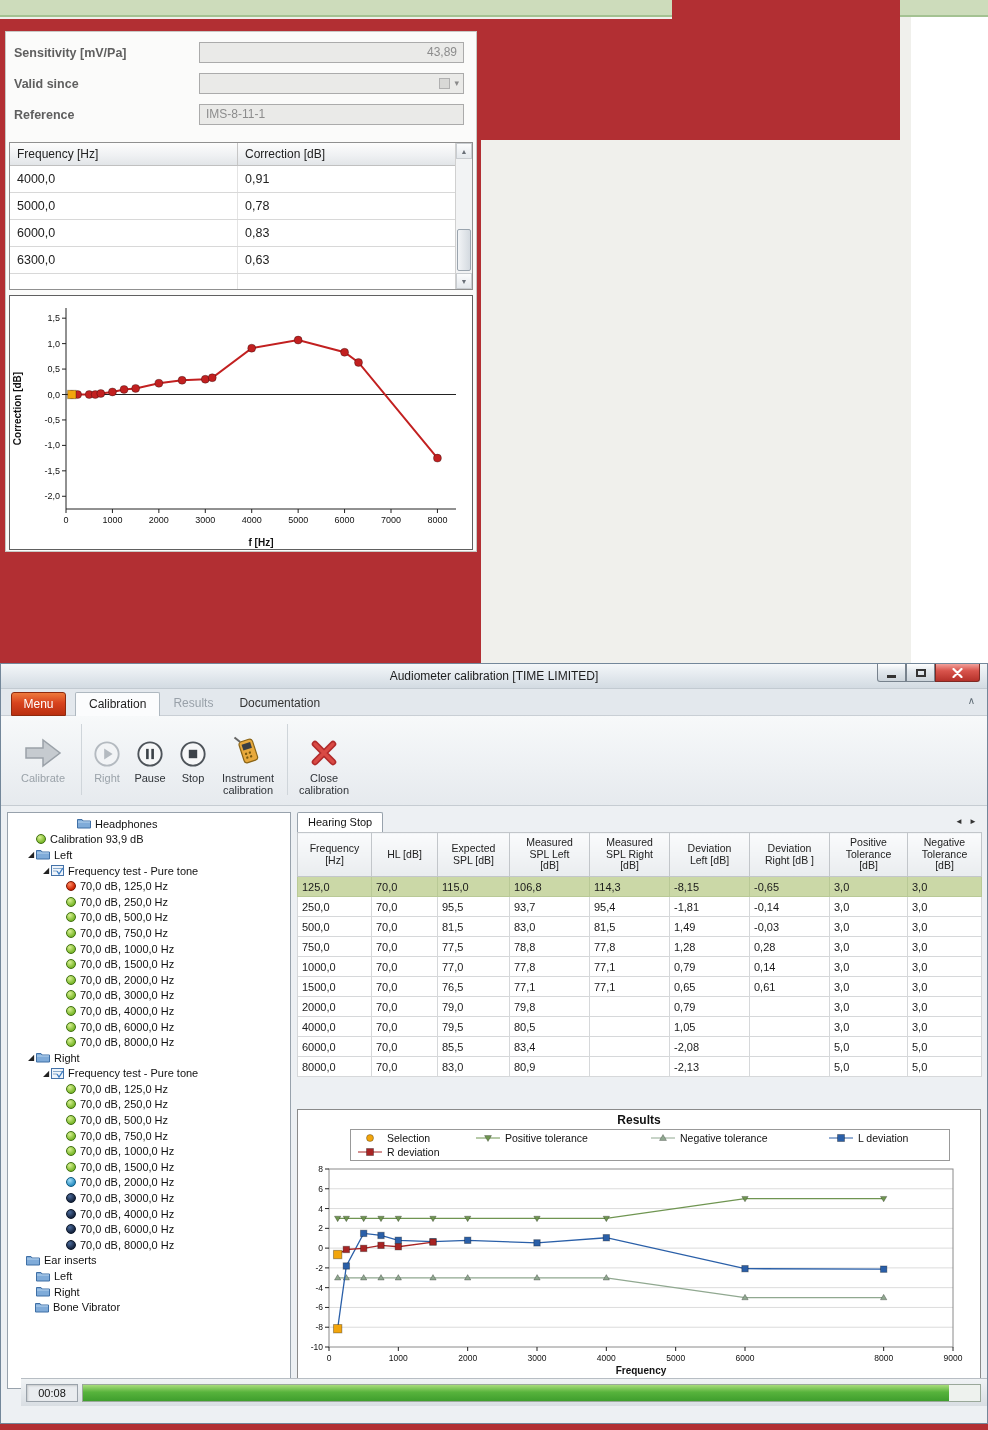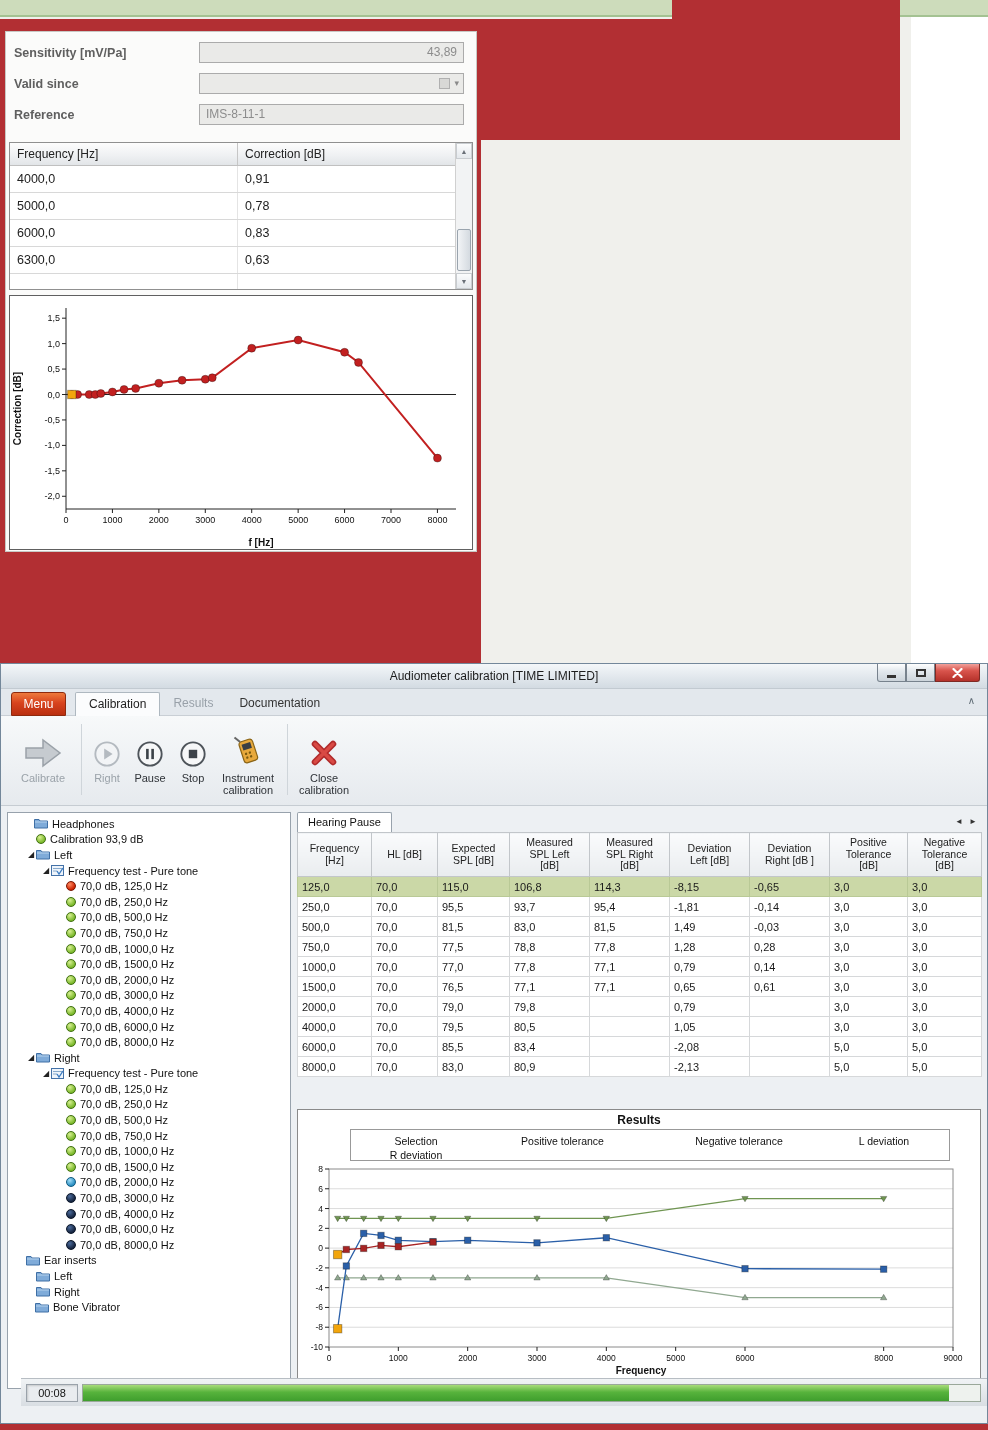--- a/index.html
+++ b/index.html
@@ -87,21 +87,21 @@
 .hl-tab{position:absolute;left:0;top:0;height:20px;padding:0 10px;background:#fff;border:1px solid #98a2ac;border-bottom:none;font-size:11px;line-height:19px;border-radius:2px 2px 0 0;color:#111;}
 .hl-arrows{position:absolute;right:4px;top:5px;font-size:8px;color:#333;}
 .hl-arrows span{margin-left:4px;}
 .hl-table{width:100%;border-collapse:collapse;table-layout:fixed;background:#fff;}
 .hl-table th{border:1px solid #c2c6ca;background:linear-gradient(#fafbfc,#e9ecef);font-weight:normal;font-size:10.5px;color:#222;text-align:center;vertical-align:middle;white-space:pre-line;height:44px;padding:1px 2px;line-height:11.5px;}
 .hl-table td{border:1px solid #d6d8da;font-size:11px;color:#1a1a1a;height:20px;padding:0 4px;background:#fff;overflow:hidden;}
 .hl-table tr.selected td{background:#cbd8a7;border-color:#b9c996;}
 .results-panel{position:absolute;left:0;right:0;top:297px;bottom:0;background:#fff;border:1px solid #8a8a8a;overflow:hidden;}
 .chart-title{text-align:center;font-size:12px;font-weight:bold;color:#111;margin-top:3px;}
 .legend{display:grid;grid-template-columns:118px 175px 178px 112px;margin:2px 30px 2px 52px;border:1px solid #999;padding:1px 6px;}
-.leg-item{display:flex;align-items:center;gap:4px;font-size:10.5px;color:#111;height:14px;flex-direction:column;}
+.leg-item{display:flex;align-items:center;gap:4px;font-size:10.5px;color:#111;height:14px;}
 .statusbar{position:absolute;left:0;right:0;bottom:17px;height:28px;background:linear-gradient(#f0f3f5,#d9dee3);border-top:1px solid #b7bdc3;margin-left:20px;}
 .time-box{position:absolute;left:5px;top:5px;width:52px;height:18px;border:1px solid #9aa2aa;background:#e9ecef;font-size:11px;color:#111;text-align:center;line-height:16px;box-shadow:inset 1px 1px 2px rgba(0,0,0,0.15);}
 .progress{position:absolute;left:61px;right:6px;top:5px;height:18px;border:1px solid #9aa89a;background:#eef2ee;overflow:hidden;}
 .progress-fill{width:96.5%;height:100%;background:linear-gradient(#a8dc7a,#57b33c 45%,#3f9e2d);}
 #red-footer{position:absolute;top:1424px;left:0;width:988px;height:6px;background:#b22f33;}
 </style>
 </head>
 <body>
 
 <div id="root">
@@ -322,21 +322,21 @@
               <path d="M6,4 L24,22 M24,4 L6,22" stroke="#d94a44" stroke-width="3.2" stroke-linecap="round"></path>
             </svg>
         </div>
         <div class="rlabel">Close
 calibration</div>
       </div>
     </div>
 
     <div class="content">
       <div class="tree-panel">
-          <div class="titem" style="padding-left: 16px;">
+          <div class="titem" style="padding-left: 16px; margin-left: 43px;">
             <span class="texp"></span>
             <span class="ticon">
               <svg width="14" height="11" viewBox="0 0 14 11">
                 <path d="M0.5,1.5 h4.5 l1,1.5 h7.5 v7 h-13 z" fill="#7fabd9" stroke="#3f6fa5" stroke-width="1"></path>
                 <path d="M1,4 h12" stroke="#b8d4ee" stroke-width="1"></path>
               </svg>
             </span>
             <span class="tlabel">Headphones</span>
           </div>
           <div class="titem" style="padding-left: 18px;">
@@ -581,21 +581,21 @@
                 <path d="M0.5,1.5 h4.5 l1,1.5 h7.5 v7 h-13 z" fill="#7fabd9" stroke="#3f6fa5" stroke-width="1"></path>
                 <path d="M1,4 h12" stroke="#b8d4ee" stroke-width="1"></path>
               </svg>
             </span>
             <span class="tlabel">Bone Vibrator</span>
           </div>
         </div>
 
       <div class="right-panel">
         <div class="hl-tabrow">
-          <div class="hl-tab">Hearing Pause</div>
+          <div class="hl-tab">Hearing Stop</div>
           <span class="hl-arrows">
             <span>◄</span>
             <span>►</span>
           </span>
         </div>
         <table class="hl-table">
           <colgroup>
             <col style="width:74px">
               <col style="width:66px">
               <col style="width:72px">

